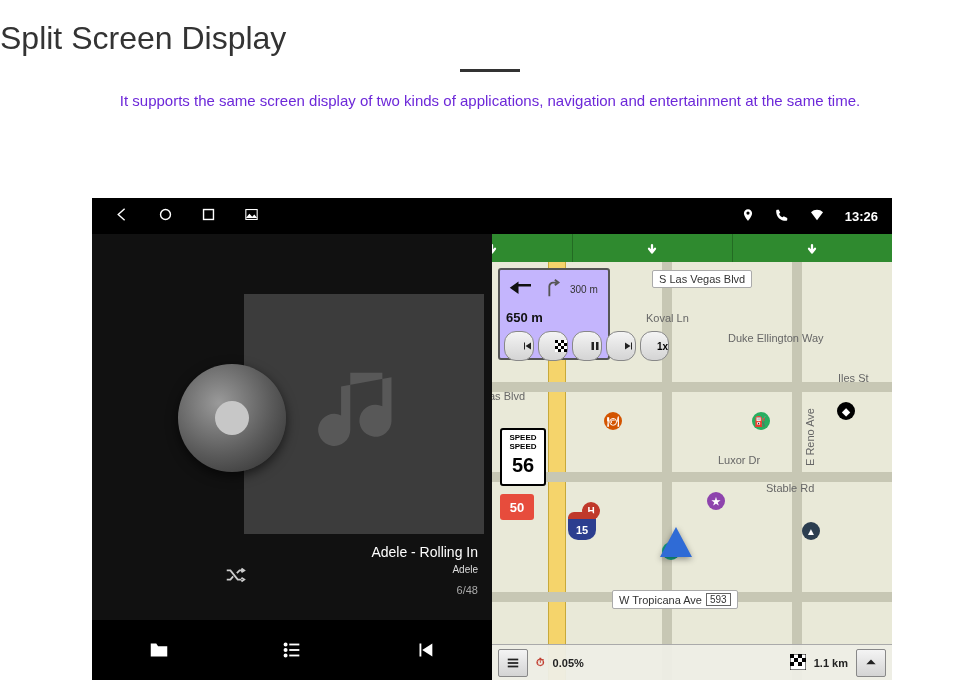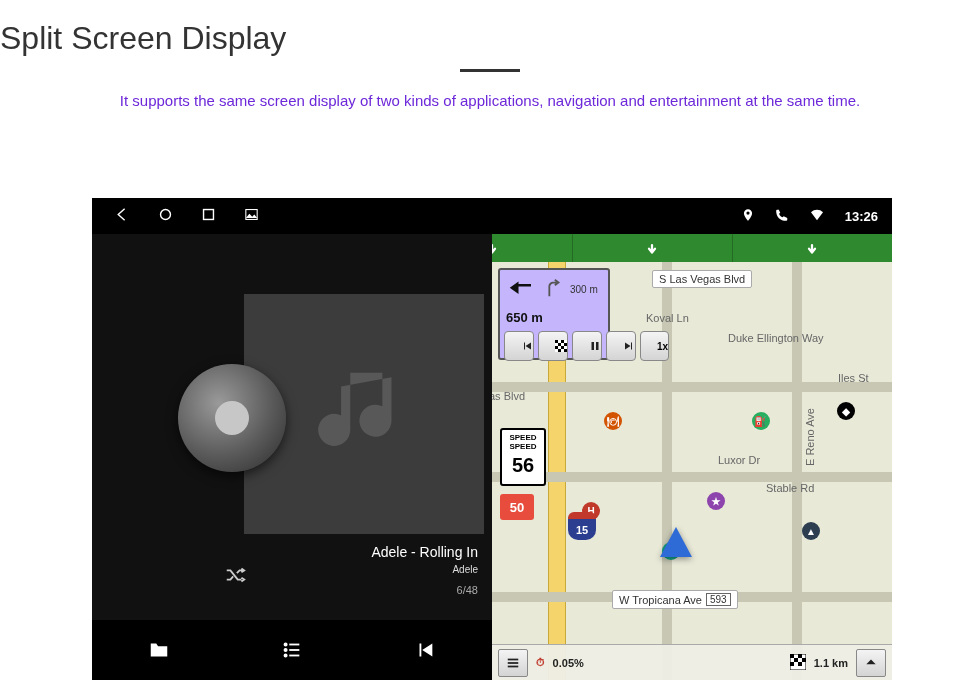--- a/index.html
+++ b/index.html
@@ -33,21 +33,21 @@
 .bottombar .bbtn{flex:1;display:flex;align-items:center;justify-content:center;color:#fff;}
 .map{position:absolute;right:0;top:64px;width:400px;bottom:0;background:#e9e9d8;overflow:hidden;}
 .map .road-h{position:absolute;left:0;right:0;height:10px;background:#c7c7b4;}
 .map .road-v{position:absolute;top:0;bottom:0;width:10px;background:#c7c7b4;}
 .map .hwy{position:absolute;top:0;bottom:0;width:18px;background:#f5d46b;border-left:1px solid #c7a93a;border-right:1px solid #c7a93a;}
 .street-label{position:absolute;background:#fff;color:#333;font-size:11px;padding:2px 6px;border-radius:2px;border:1px solid #aaa;white-space:nowrap;}
 .turn-panel{position:absolute;left:6px;top:6px;width:112px;height:92px;background:#c4b5fd;border:2px solid #555;border-radius:3px;display:flex;flex-direction:column;}
 .turn-top{display:flex;align-items:center;padding:4px 6px;gap:6px;}
 .turn-dist{padding:2px 6px;font-weight:700;font-size:13px;color:#111;}
 .ctrl-row{display:flex;gap:4px;padding:4px 4px;}
-.ctrl-btn{width:30px;height:30px;background:linear-gradient(#f4f4f4,#d4d4d4);border:1px solid #888;border-radius:4px;display:flex;align-items:center;justify-content:center;font-size:10px;font-weight:700;padding-left:16px;}
+.ctrl-btn{width:30px;height:30px;background:linear-gradient(#f4f4f4,#d4d4d4);border:1px solid #888;border-radius:12px;display:flex;align-items:center;justify-content:center;font-size:10px;font-weight:700;padding-left:16px;}
 .ctrl-btn.wide{width:36px;}
 .speed-sign{position:absolute;left:8px;top:166px;width:46px;height:58px;background:#fff;border:2px solid #000;border-radius:3px;text-align:center;padding-top:4px;font-size:8px;font-weight:700;line-height:1.1;}
 .speed-sign .num{font-size:20px;display:block;margin-top:2px;}
 .route-badge{position:absolute;left:8px;top:232px;width:34px;height:26px;background:#e74c3c;color:#fff;font-weight:700;font-size:13px;display:flex;align-items:center;justify-content:center;border-radius:3px;}
 .i15{position:absolute;width:28px;height:28px;background:#2c3e8f;border-radius:6px 6px 10px 10px;display:flex;align-items:center;justify-content:center;color:#fff;font-weight:700;font-size:11px;border-top:7px solid #c0392b;}
 .nav-cursor{position:absolute;width:0;height:0;border-left:16px solid transparent;border-right:16px solid transparent;border-bottom:30px solid #2f6bd6;filter:drop-shadow(0 2px 3px rgba(0,0,0,.4));}
 .map-bottom{position:absolute;left:0;right:0;bottom:0;height:36px;background:rgba(238,238,230,.95);border-top:1px solid #aaa;display:flex;align-items:center;padding:0 6px;gap:8px;font-size:11px;font-weight:600;color:#222;}
 .map-bottom .mb-btn{width:30px;height:28px;background:linear-gradient(#f4f4f4,#d4d4d4);border:1px solid #888;border-radius:2px;display:flex;align-items:center;justify-content:center;}
 .poi{position:absolute;width:18px;height:18px;border-radius:50%;display:flex;align-items:center;justify-content:center;color:#fff;font-size:10px;font-weight:700;}
 .watermark{position:absolute;left:50%;bottom:40px;transform:translateX(-50%);font-size:36px;font-style:italic;color:rgba(0,0,0,.15);letter-spacing:1px;pointer-events:none;}

